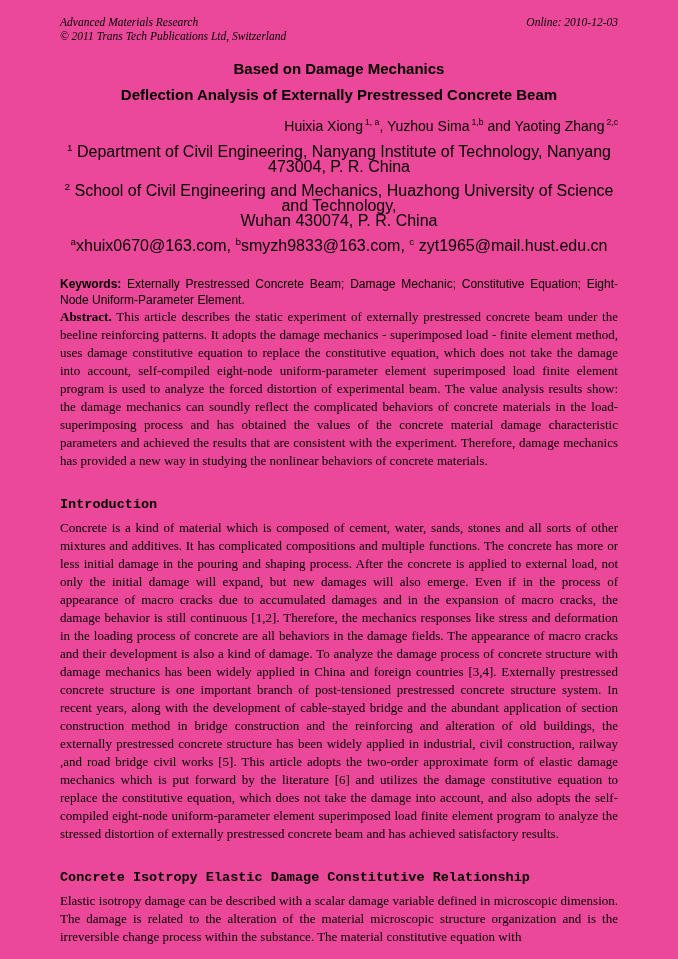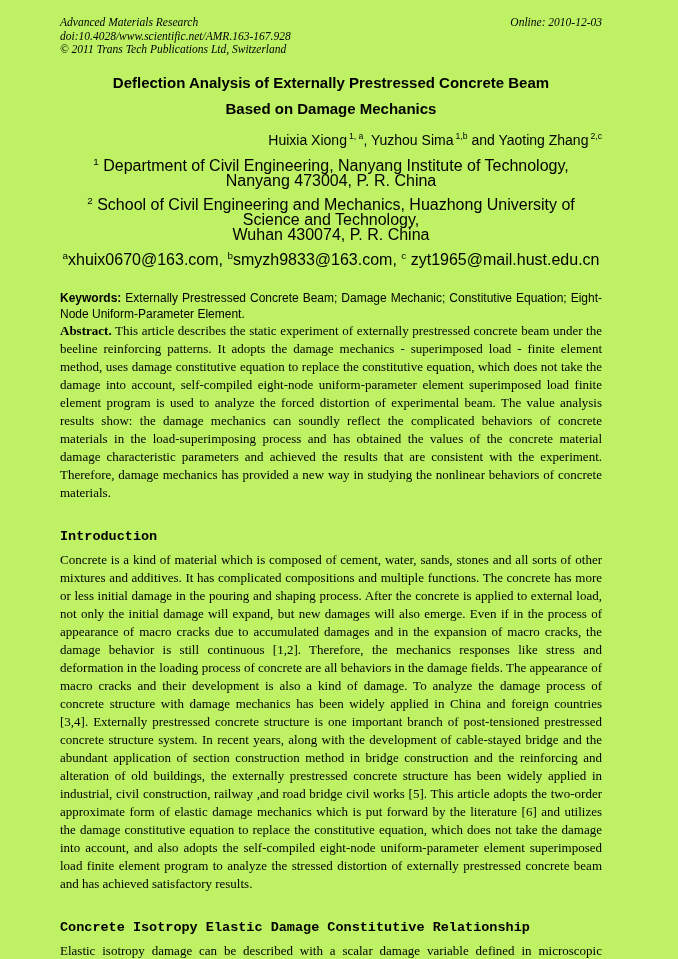--- a/index.html
+++ b/index.html
@@ -1,23 +1,23 @@
 <!DOCTYPE html>
 <html><head>
 <meta charset="utf-8">
 <style>
   * { margin: 0; padding: 0; box-sizing: border-box; }
   html, body { background: #e9e9e9; }
   body { width: 678px; }
   .page {
     width: 678px;
     height: 959px;
-    background: #bef264;
+    background: #ec4899;
     color: #000;
-    padding: 16px 76px 0 60px;
+    padding: 16px 60px 0 60px;
     overflow: hidden;
   }
   
   .journal-header {
     display: flex;
     justify-content: space-between;
     align-items: flex-start;
     font-family: "Liberation Serif", serif;
     font-style: italic;
     font-size: 11.5px;
@@ -80,29 +80,28 @@
   .body-para { margin-top: 6px; }
 </style>
 </head>
 <body>
 
 <div class="page">
 
   <div class="journal-header">
     <div class="header-left">
       <div>Advanced Materials Research</div>
-      <div>doi:10.4028/www.scientific.net/AMR.163-167.928</div>
       <div>© 2011 Trans Tech Publications Ltd, Switzerland</div>
     </div>
     <div class="header-right">Online: 2010-12-03</div>
   </div>
 
   <h1 class="paper-title">
+    <span class="title-line">Based on Damage Mechanics</span>
     <span class="title-line">Deflection Analysis of Externally Prestressed Concrete Beam</span>
-    <span class="title-line">Based on Damage Mechanics</span>
   </h1>
 
   <div class="authors"><span>Huixia Xiong</span><sup>1, a</sup><span>, </span><span>Yuzhou Sima</span><sup>1,b</sup><span> and </span><span>Yaoting Zhang</span><sup>2,c</sup></div>
 
   <div class="affiliation">
     <sup>1</sup>
     <span>Department of Civil Engineering, Nanyang Institute of Technology, Nanyang 473004, P. R. China</span>
   </div>
 
   <div class="affiliation">

